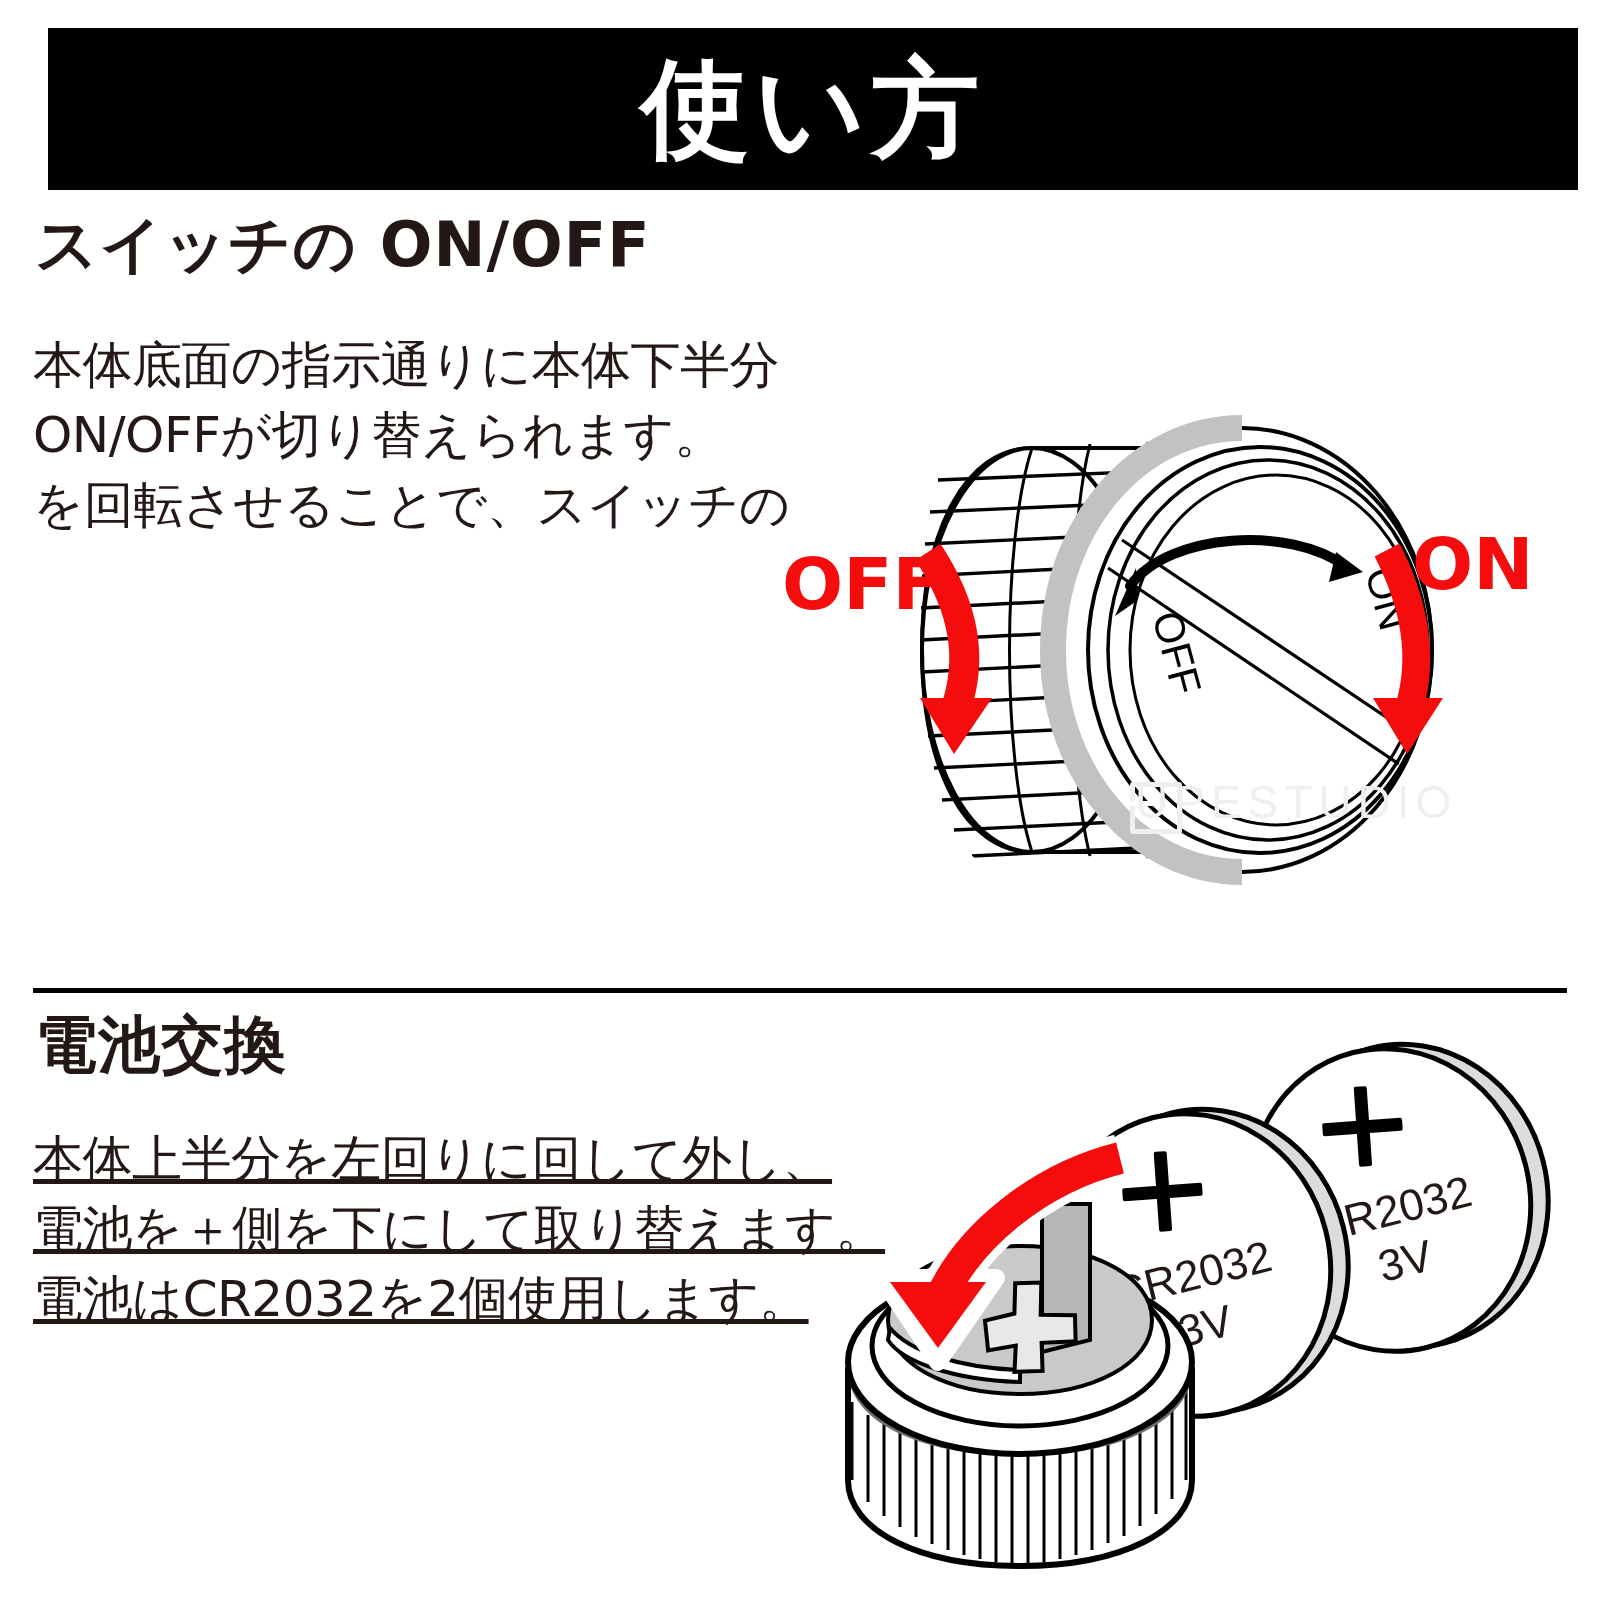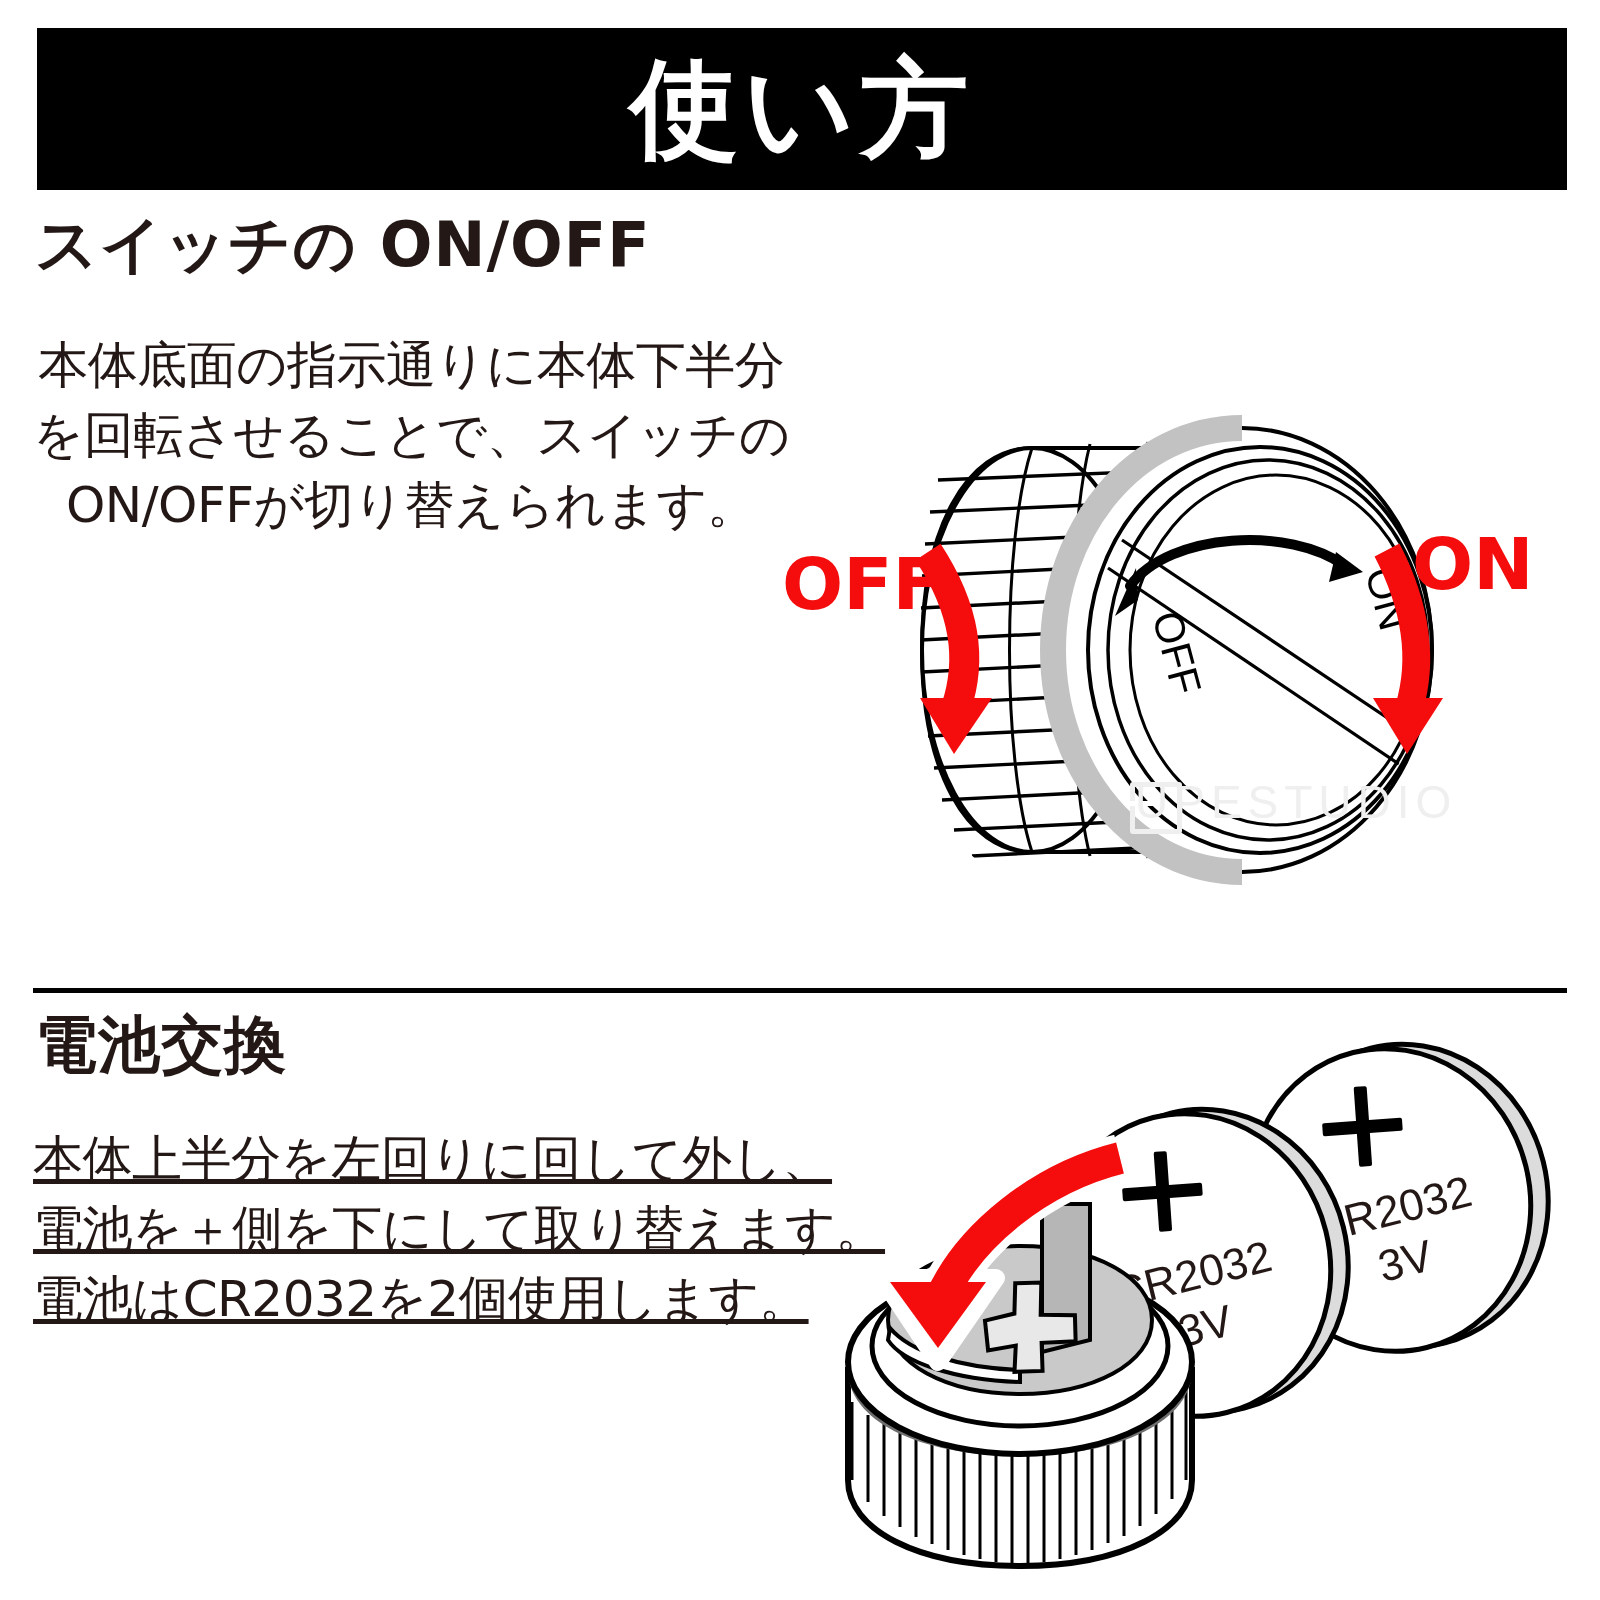--- a/index.html
+++ b/index.html
@@ -7,21 +7,21 @@
     width:1600px;height:1600px;
     font-family:"Liberation Sans","DejaVu Sans",sans-serif;
     color:#231815;
     overflow:hidden;
     position:relative;
   }
   .page{position:relative;width:1600px;height:1600px;background:#fff;}
 
   
   .banner{
-    position:absolute;left:37px;top:28px;width:1530px;height:162px;
+    position:absolute;left:48px;top:28px;width:1530px;height:162px;
     background:#000000;
     display:flex;align-items:center;justify-content:center;
   }
   .banner-title{
     color:#ffffff;
     font-size:108px;
     font-weight:700;
     letter-spacing:6px;
     line-height:1;
     font-family:"DejaVu Sans","Liberation Sans",sans-serif;
@@ -37,21 +37,21 @@
     font-size:62px;font-weight:700;letter-spacing:1px;
     color:#231815;line-height:1.05;white-space:nowrap;
     font-family:"DejaVu Sans","Liberation Sans",sans-serif;
   }
   .sec-body{
     position:absolute;left:33px;
     font-size:50px;font-weight:400;line-height:1.40;
     color:#231815;letter-spacing:-0.5px;
     font-family:"DejaVu Sans","Liberation Sans",sans-serif;
   }
-  #switch-body{top:118px;text-align:center;}
+  #switch-body{top:118px;}
   #battery-body{top:112px;text-decoration:underline;}
   .sec-body div{white-space:nowrap;}
 
   
   .divider{
     position:absolute;left:33px;top:988px;width:1534px;height:5px;
     background:#000000;
   }
 
   
@@ -94,22 +94,22 @@
   <div class="banner">
     <span class="banner-title">使い方</span>
   </div>
 
   <div class="section" id="section-switch">
 
     <div class="sec-heading">スイッチの ON/OFF</div>
 
     <div class="sec-body" id="switch-body">
       <div>本体底面の指示通りに本体下半分</div>
+      <div>ON/OFFが切り替えられます。</div>
       <div>を回転させることで、スイッチの</div>
-      <div>ON/OFFが切り替えられます。</div>
     </div>
   </div>
 
   <div class="illus" id="knob-illus">
     <svg width="830" height="545" viewBox="0 0 830 545">
       <defs>
         <clipPath id="cylClip">
           <path d="M 150 55
                    C 150 30 190 18 250 18
                    L 470 18

